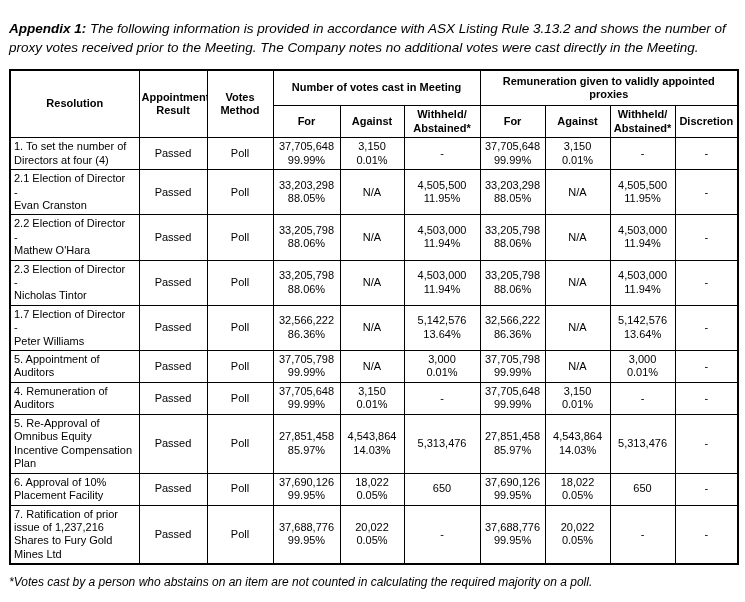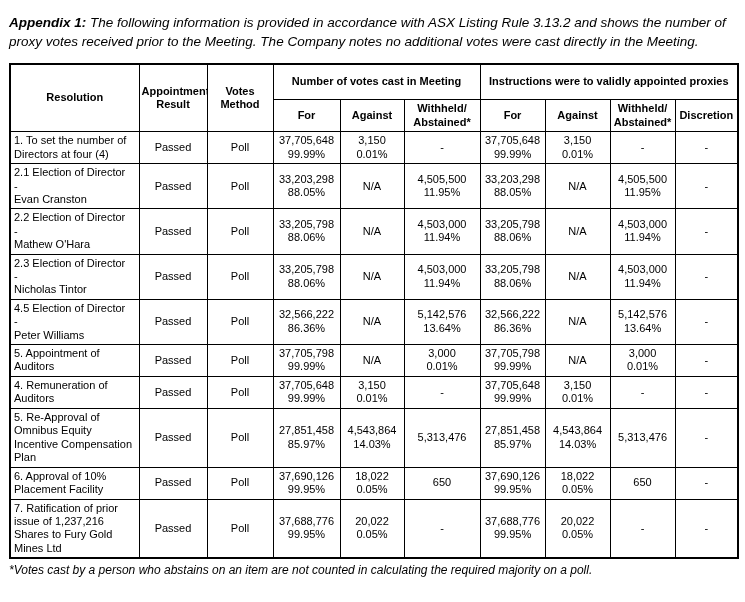--- a/index.html
+++ b/index.html
@@ -12,21 +12,21 @@
   body {
     width: 745px;
     height: 602px;
     padding: 8px 9px 0 9px;
     overflow: hidden;
   }
   .intro {
     font-style: italic;
     font-size: 13.5px;
     line-height: 1.4;
-    margin: 6px 0 11px 0;
+    margin: 12px 0 11px 0;
     max-width: 724px;
   }
   .intro .lead { font-weight: bold; }
   table.votes {
     border-collapse: collapse;
     width: 728px;
     table-layout: fixed;
     border: 2px solid #000;
   }
   table.votes th, table.votes td {
@@ -49,21 +49,21 @@
   }
   tbody td:first-child {
     text-align: left;
     padding-left: 3px;
     padding-right: 1px;
   }
   tbody td { height: 32px; }
   .footnote {
     font-style: italic;
     font-size: 12px;
-    margin-top: 4px;
+    margin-top: 10px;
   }
 </style>
 </head>
 <body>
 
 <p class="intro"><span class="lead">Appendix 1:</span><span> The following information is provided in accordance with ASX Listing Rule 3.13.2 and shows the number of proxy votes received prior to the Meeting. The Company notes no additional votes were cast directly in the Meeting.</span></p>
 
 <table class="votes">
   <colgroup>
     <col style="width:129px">
@@ -76,21 +76,21 @@
     <col style="width:65px">
     <col style="width:65px">
     <col style="width:63px">
   </colgroup>
   <thead>
     <tr class="grp-row">
       <th rowspan="2" class="res-h">Resolution</th>
       <th rowspan="2">Appointment Result</th>
       <th rowspan="2">Votes Method</th>
       <th colspan="3">Number of votes cast in Meeting</th>
-      <th colspan="4">Instructions were to validly appointed proxies</th>
+      <th colspan="4">Remuneration given to validly appointed proxies</th>
     </tr>
     <tr class="sub-row">
       <th>For</th>
       <th>Against</th>
       <th>Withheld/
 Abstained*</th>
       <th>For</th>
       <th>Against</th>
       <th>Withheld/
 Abstained*</th>
@@ -163,21 +163,21 @@
         <td>4,503,000
 11.94%</td>
         <td>33,205,798
 88.06%</td>
         <td>N/A</td>
         <td>4,503,000
 11.94%</td>
         <td>-</td>
       </tr>
       <tr>
-        <td>4.5 Election of Director
+        <td>1.7 Election of Director
 -
 Peter Williams</td>
         <td>Passed</td>
         <td>Poll</td>
         <td>32,566,222
 86.36%</td>
         <td>N/A</td>
         <td>5,142,576
 13.64%</td>
         <td>32,566,222

